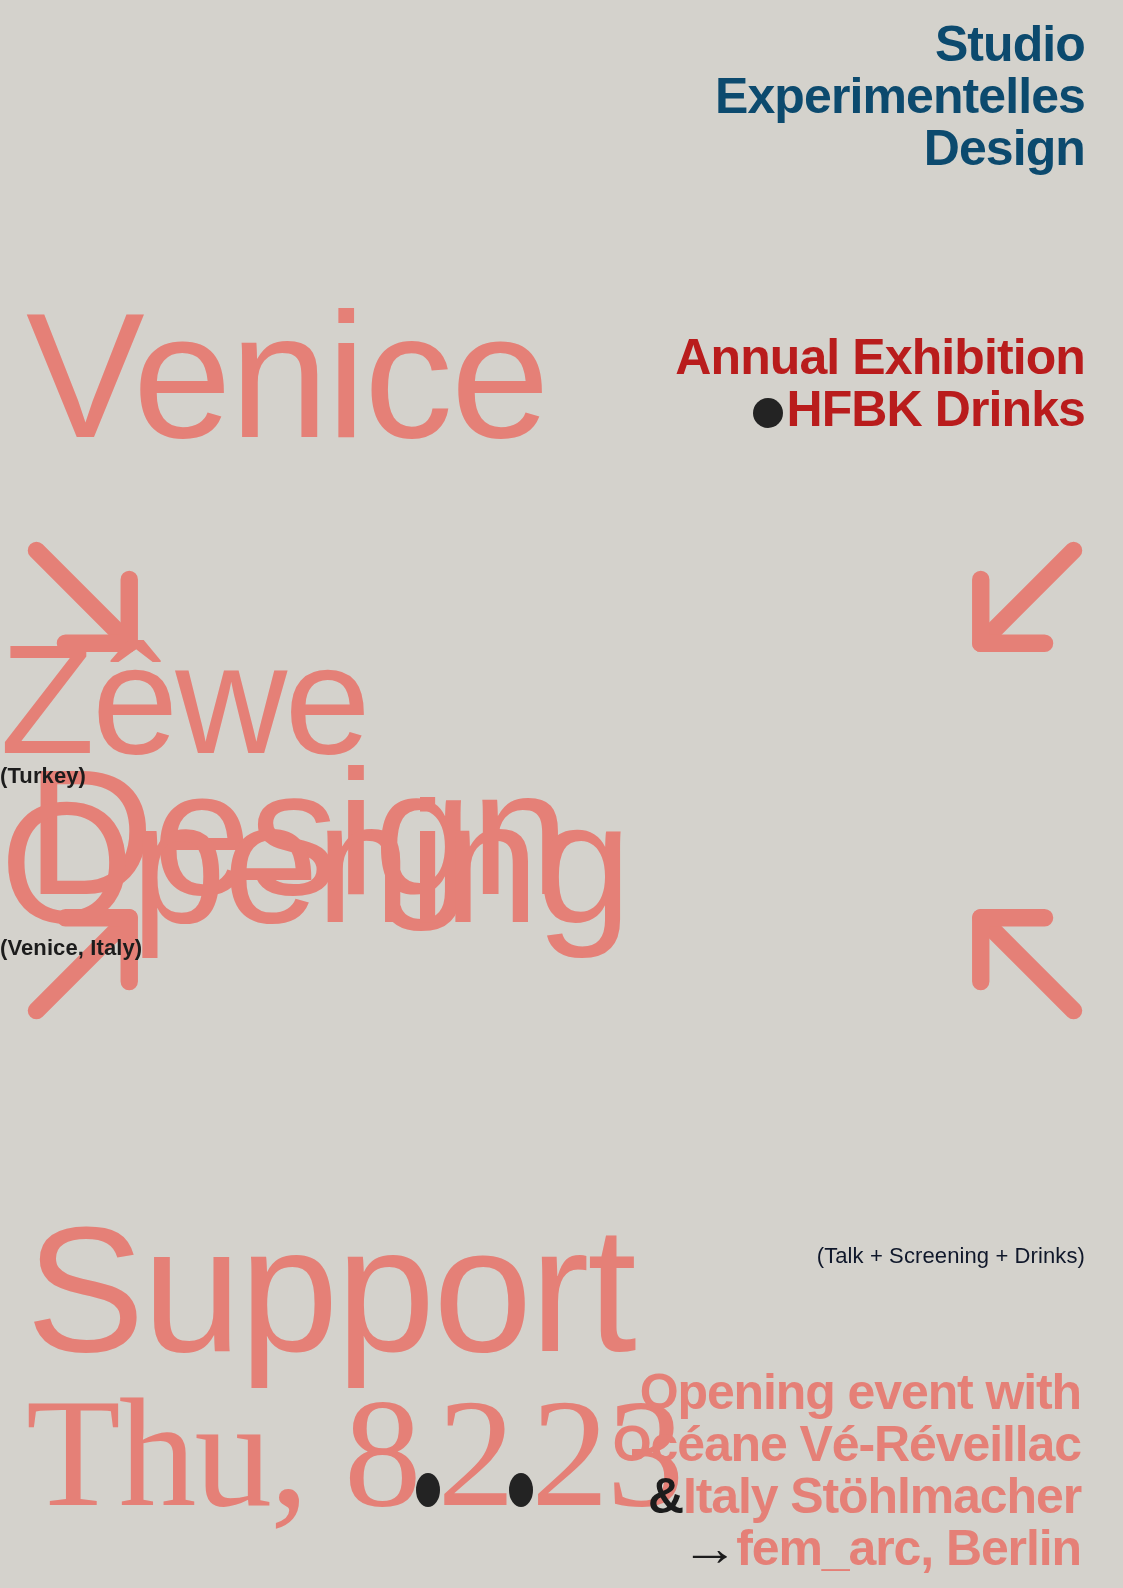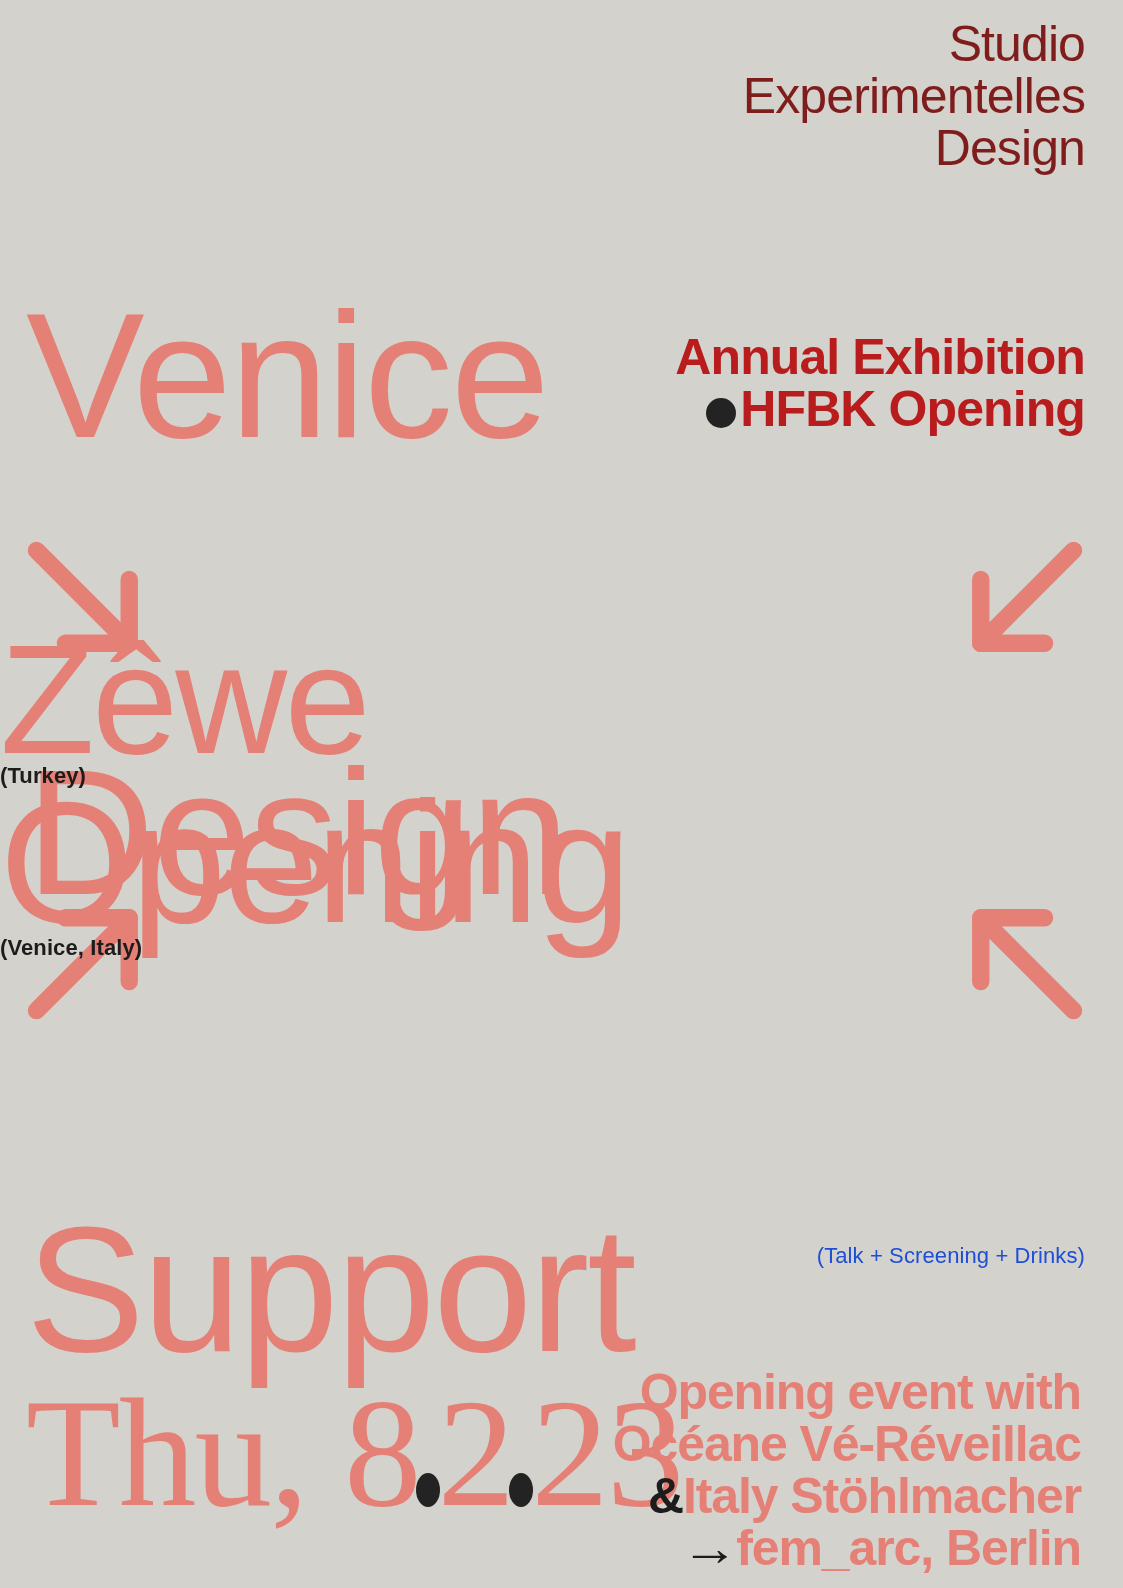--- a/index.html
+++ b/index.html
@@ -33,23 +33,23 @@
   .headline-line { display: block; }
 
   
   .studio {
     position: absolute;
     right: 38px;
     top: 18px;
     text-align: right;
     font-size: 50px;
     line-height: 1.04;
-    font-weight: 400;
+    font-weight: 700;
     letter-spacing: -0.018em;
-    color: #7f1d1d;
+    color: #0c4a6e;
   }
   .studio-line { display: block; white-space: pre; }
 
   
   .exhibition {
     position: absolute;
     right: 38px;
     top: 331px;
     text-align: right;
     font-size: 50px;
@@ -138,21 +138,21 @@
     top: 2px;
   }
 
   
   .talknote {
     position: absolute;
     right: 38px;
     top: 1243px;
     font-size: 22px;
     font-weight: 400;
-    color: #1d4ed8;
+    color: #0f172a;
     white-space: nowrap;
     letter-spacing: 0.005em;
   }
 
   
   .credits {
     position: absolute;
     right: 42px;
     bottom: 14px;
     text-align: right;
@@ -184,21 +184,21 @@
   </div>
 
   <div class="studio">
     <span class="studio-line">Studio</span>
     <span class="studio-line">Experimentelles</span>
     <span class="studio-line">Design</span>
   </div>
 
   <div class="exhibition">
     <span class="exhibition-line">Annual Exhibition</span>
-    <span class="exhibition-line"><span class="blackdot-inline"></span><span>HFBK Opening</span></span>
+    <span class="exhibition-line"><span class="blackdot-inline"></span><span>HFBK Drinks</span></span>
   </div>
 
   <div class="arrow arrow-tl">
     <svg viewBox="0 0 100 100" xmlns="http://www.w3.org/2000/svg">
       <g stroke="#e58077" stroke-width="15" stroke-linecap="round" fill="none">
         <line x1="9" y1="9" x2="89" y2="89"></line>
         <polyline points="89,34 89,89 34,89" stroke-linejoin="round"></polyline>
       </g>
     </svg>
   </div>

